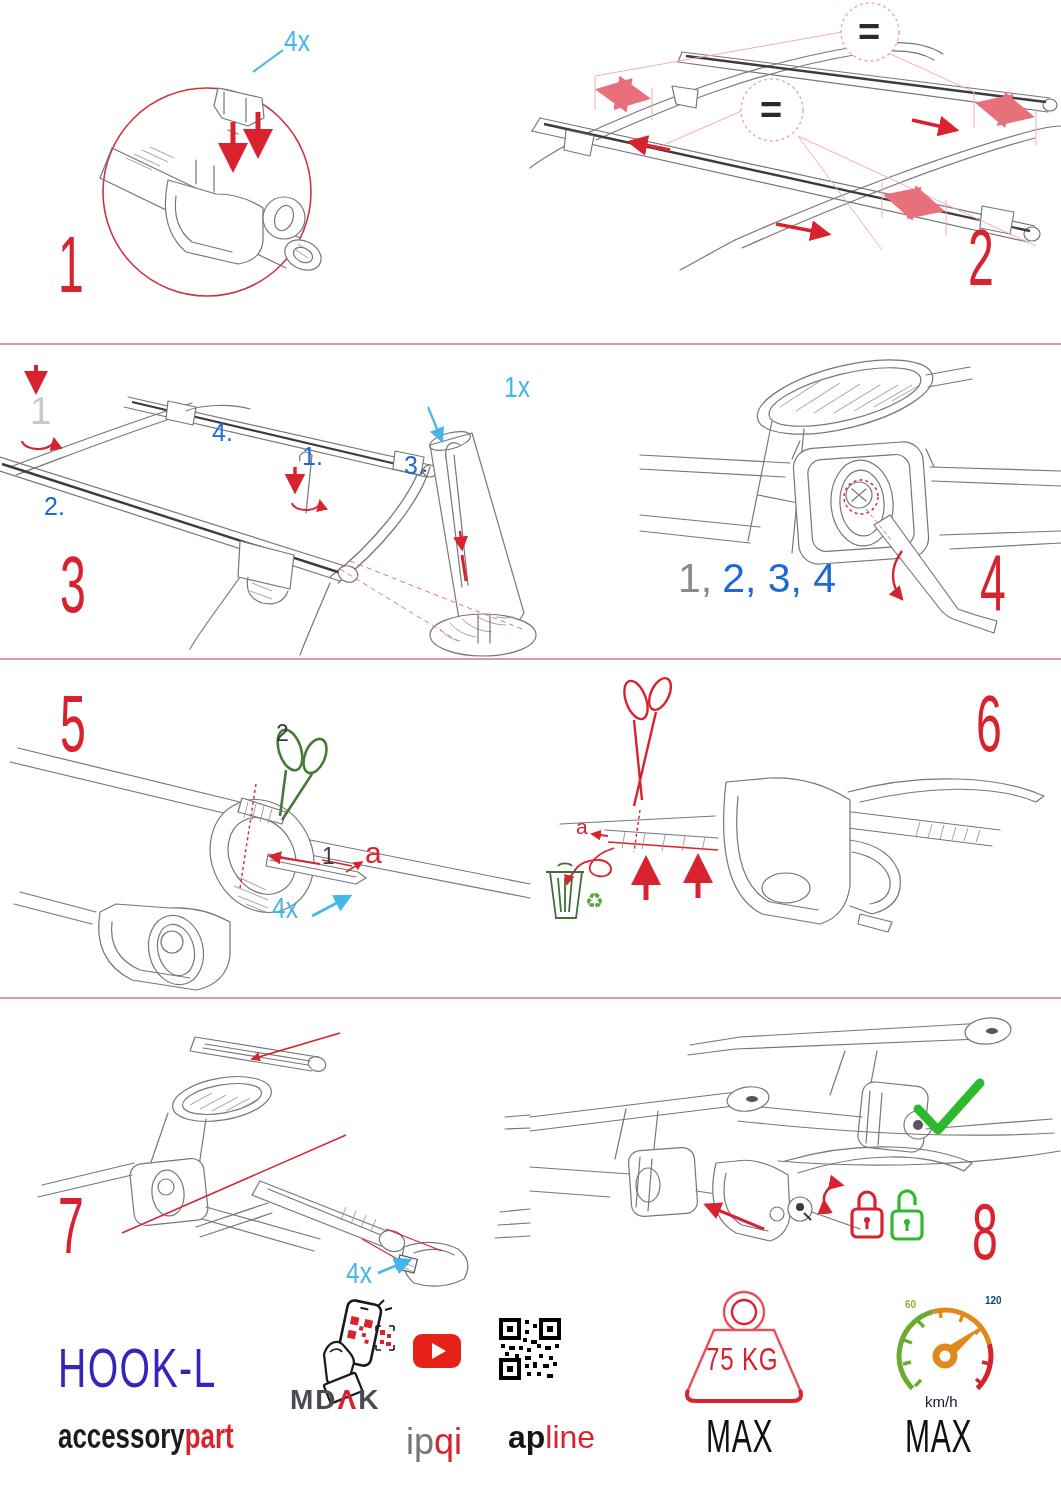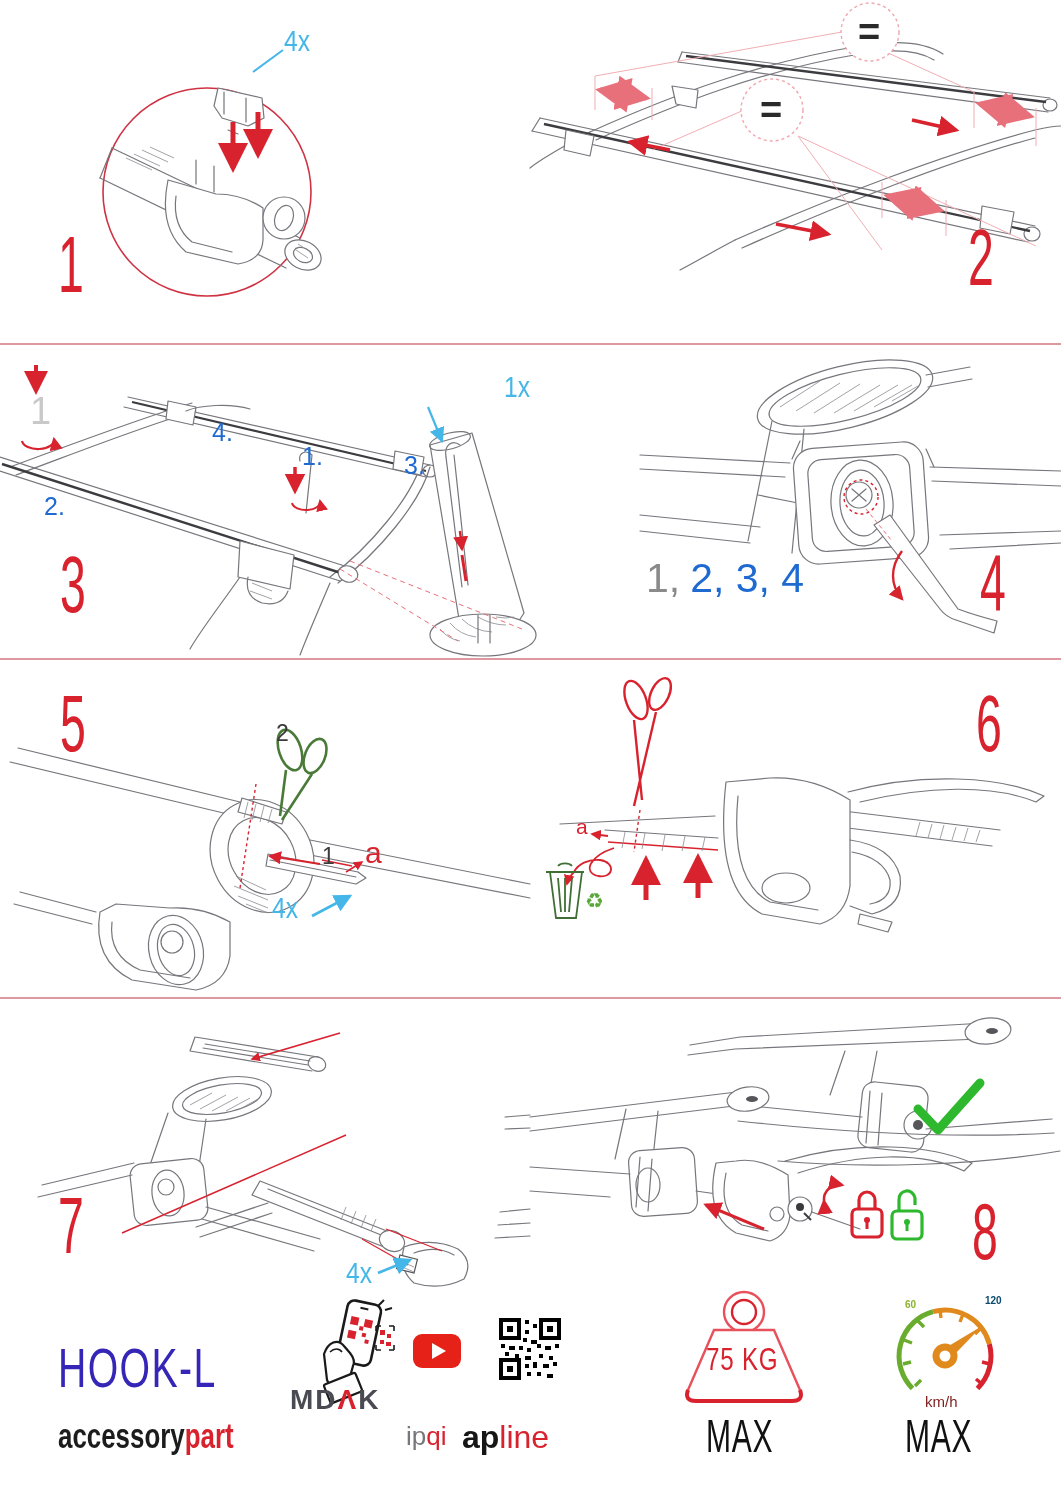--- a/index.html
+++ b/index.html
@@ -29,30 +29,30 @@
   .seq{position:absolute;font-size:41px;line-height:1;}
   .seq .g{color:#8a8a8a;} .seq .b{color:var(--blue);margin-left:10px;}
   .ghost1{position:absolute;color:#c9c9c9;font-size:38px;line-height:1;}
   .brand-title{position:absolute;color:var(--brand);font-size:56px;line-height:1;letter-spacing:2px;
                transform:scaleX(.70);transform-origin:left top;}
   .brand-sub{position:absolute;font-size:35px;line-height:1;font-weight:700;letter-spacing:0;
              transform:scaleX(.74);transform-origin:left top;color:#1c1c1c;}
   .brand-sub .red{color:var(--red);}
   .logo-mdak{position:absolute;font-size:28px;font-weight:700;color:#4a4a52;letter-spacing:2px;}
   .logo-mdak .red{color:var(--red);}
-  .logo-ipqi{position:absolute;font-size:26px;color:#77777b;}
+  .logo-ipqi{position:absolute;font-size:36px;color:#77777b;}
   .logo-ipqi .red{color:var(--red);}
   .logo-apline{position:absolute;font-size:32px;font-weight:700;color:#161616;}
   .logo-apline .red{color:var(--red);font-weight:400;}
   .kg{position:absolute;color:var(--red);font-size:31px;font-weight:400;line-height:1;
       transform:scaleX(.78);transform-origin:left top;letter-spacing:1px;}
   .max{position:absolute;color:#111;font-size:47px;line-height:1;transform:scaleX(.64);
        transform-origin:left top;letter-spacing:1px;}
   .gauge-num{position:absolute;font-size:10px;font-weight:700;line-height:1;}
-  .kmh{position:absolute;color:#7f1d1d;font-size:15px;line-height:1;}
+  .kmh{position:absolute;color:#0f172a;font-size:15px;line-height:1;}
   .recycle{position:absolute;color:#5aa73c;font-size:21px;line-height:1;}
 </style>
 </head>
 <body>
 
 <div id="page">
 
   <svg width="0" height="0">
     <defs>
       <marker id="ar" markerWidth="8" markerHeight="8" refX="5" refY="3" orient="auto">
@@ -236,21 +236,21 @@
       <circle class="la" cx="219" cy="150" r="13"></circle>
       <path class="la" d="M212,144 l14,12 M212,156 l14,-12"></path>
       <path class="la" d="M160,96 l-8,18 M286,104 l8,18"></path>
     </g>
 
     <path class="la-f" d="M234,180 L300,264 Q306,272 316,275 L354,288 L357,276 Q334,270 318,264 L250,170 Z"></path>
     <path d="M226,164 L252,196" stroke="#e8707a" stroke-width="1" stroke-dasharray="4 3"></path>
     <path d="M262,206 C250,222 250,240 262,254" stroke="#d8232f" stroke-width="2.4" fill="none" marker-end="url(#ar)"></path>
     <circle cx="221" cy="152" r="17" fill="none" stroke="#d8232f" stroke-width="1.4" stroke-dasharray="3 3"></circle>
   </svg>
-  <span class="seq" style="left:646px;top:558px"><span class="g">1,</span><span class="b">2, 3, 4</span></span>
+  <span class="seq" style="left:678px;top:558px"><span class="g">1,</span><span class="b">2, 3, 4</span></span>
   <span class="stepnum" style="left:980px;top:543px">4</span>
 
   <div class="divider" style="top:658px"></div>
 
   <svg class="abs" style="left:0;top:660px" width="530" height="337" viewBox="0 0 530 337">
 
     <path class="la" d="M18,88 L240,142 M10,102 L236,156"></path>
     <path class="la" d="M300,178 L530,224 M295,192 L530,238"></path>
     <path class="la" d="M20,232 L96,252 M14,244 L92,264"></path>
 
@@ -504,21 +504,21 @@
         <rect x="46" y="48" width="6" height="4"></rect>
         <rect x="56" y="46" width="4" height="4"></rect>
       <rect x="30" y="56" width="4" height="4"></rect>
         <rect x="40" y="56" width="4" height="4"></rect>
         <rect x="50" y="58" width="6" height="4"></rect>
     </g>
   </svg>
 
   <span class="logo-mdak" style="left:290px;top:1384px"><span>MD</span><span class="red">Λ</span><span>K</span></span>
   <span class="logo-ipqi" style="left:406px;top:1421px"><span>ip</span><span class="red">qi</span></span>
-  <span class="logo-apline" style="left:462px;top:1419px"><span>ap</span><span class="red">line</span></span>
+  <span class="logo-apline" style="left:508px;top:1419px"><span>ap</span><span class="red">line</span></span>
 
   <svg class="abs" style="left:672px;top:1286px" width="150" height="122" viewBox="0 0 150 122">
     <circle cx="72" cy="26" r="20" fill="none" stroke="#e8505c" stroke-width="2.4"></circle>
     <circle cx="72" cy="26" r="12" fill="none" stroke="#d8232f" stroke-width="2.4"></circle>
     <path d="M42,44 h60 l26,60 q4,11 -8,11 h-96 q-12,0 -8,-11 Z" fill="#fff" stroke="#e8505c" stroke-width="2.4"></path>
     <path d="M16,104 q-4,11 8,11 h96 q12,0 8,-11" fill="none" stroke="#d8232f" stroke-width="4"></path>
   </svg>
   <span class="kg" style="left:706px;top:1344px">75 KG</span>
   <span class="max" style="left:706px;top:1412px">MAX</span>
 

